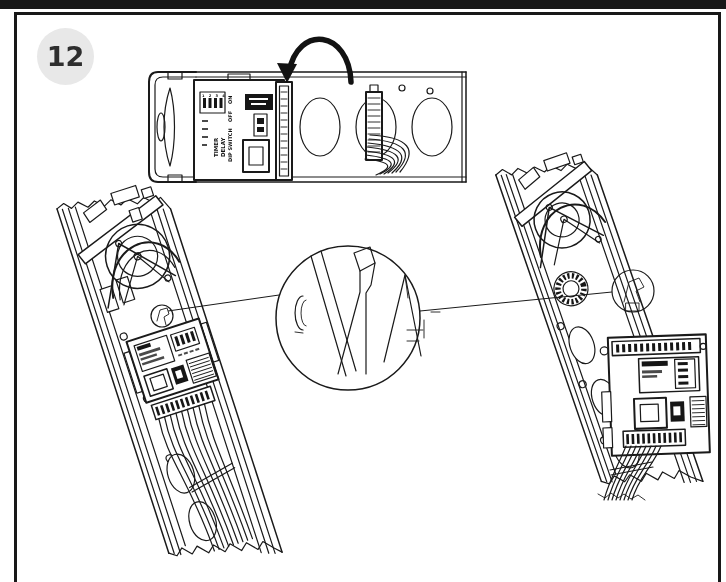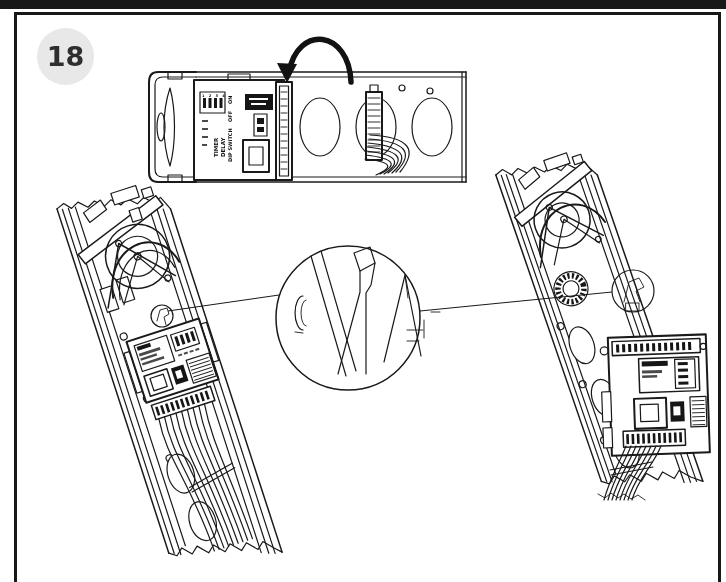--- a/index.html
+++ b/index.html
@@ -19,21 +19,21 @@
   .gy{fill:#4a4a4a;stroke:none}
   .wt{fill:#fff;stroke:none}
   text.bl{fill:#111;font-weight:bold;font-family:"DejaVu Sans","Liberation Sans",sans-serif}
 </style>
 </head>
 <body>
 
 <div class="top-bar"></div>
 <div class="frame"></div>
 <div class="badge">
-  <span>18</span>
+  <span>12</span>
 </div>
 
 <svg class="diagram" width="726" height="582" viewBox="0 0 726 582">
 
   <g>
 
     <g>
       <path class="ln l15" d="M196,72 L466,72"></path>
       <path class="ln" d="M196,77 L466,77"></path>
       <path class="ln" d="M292,177 L466,177"></path>

